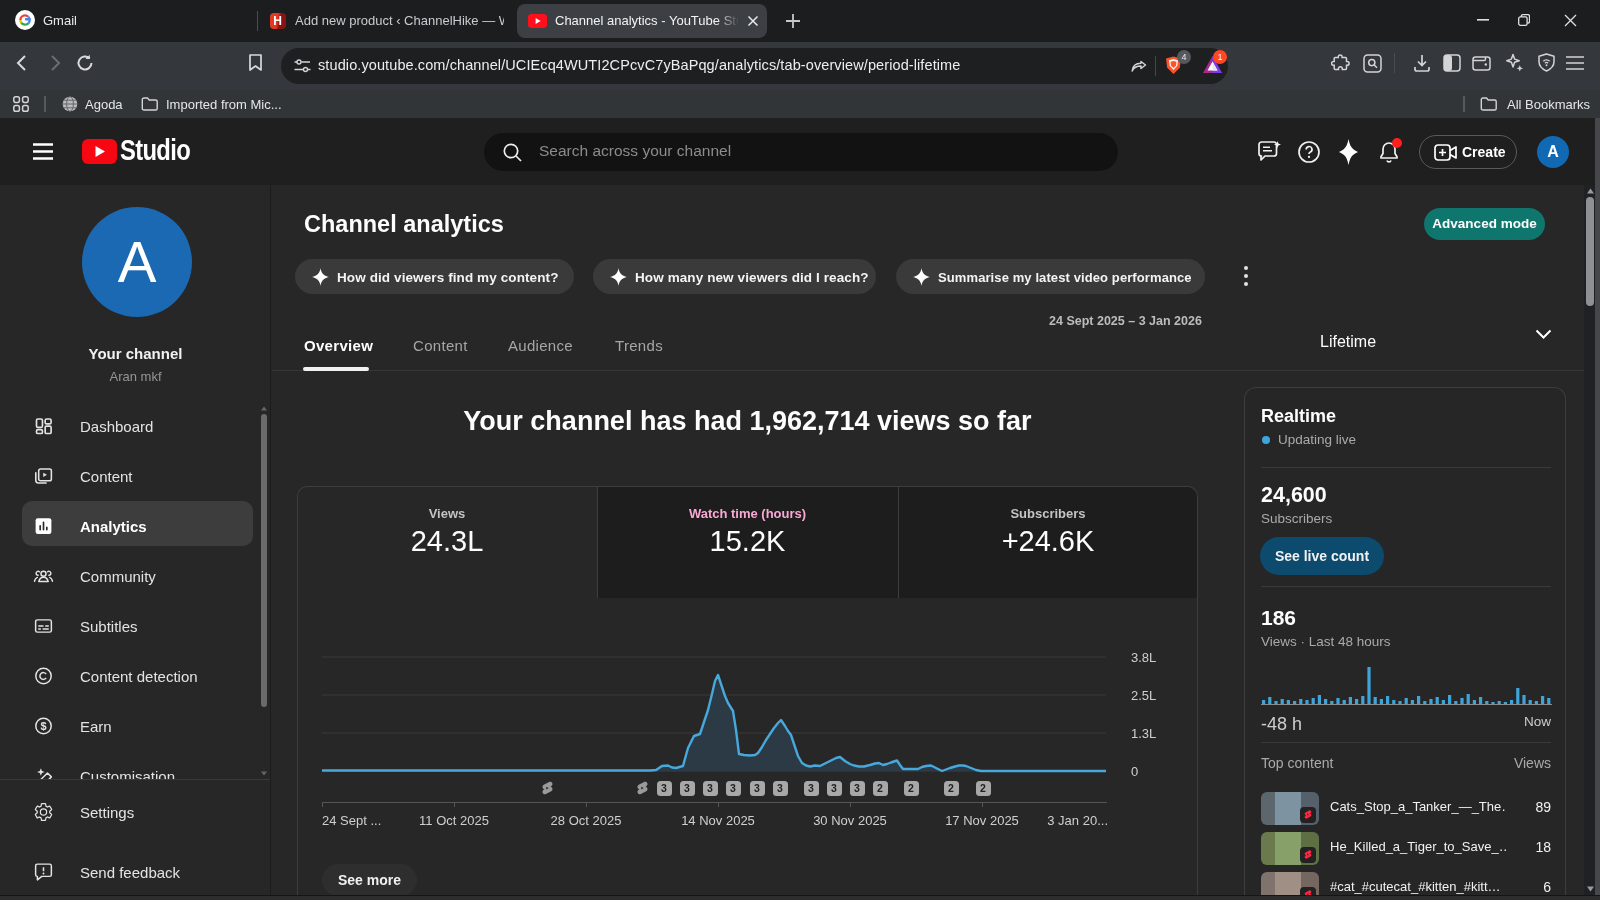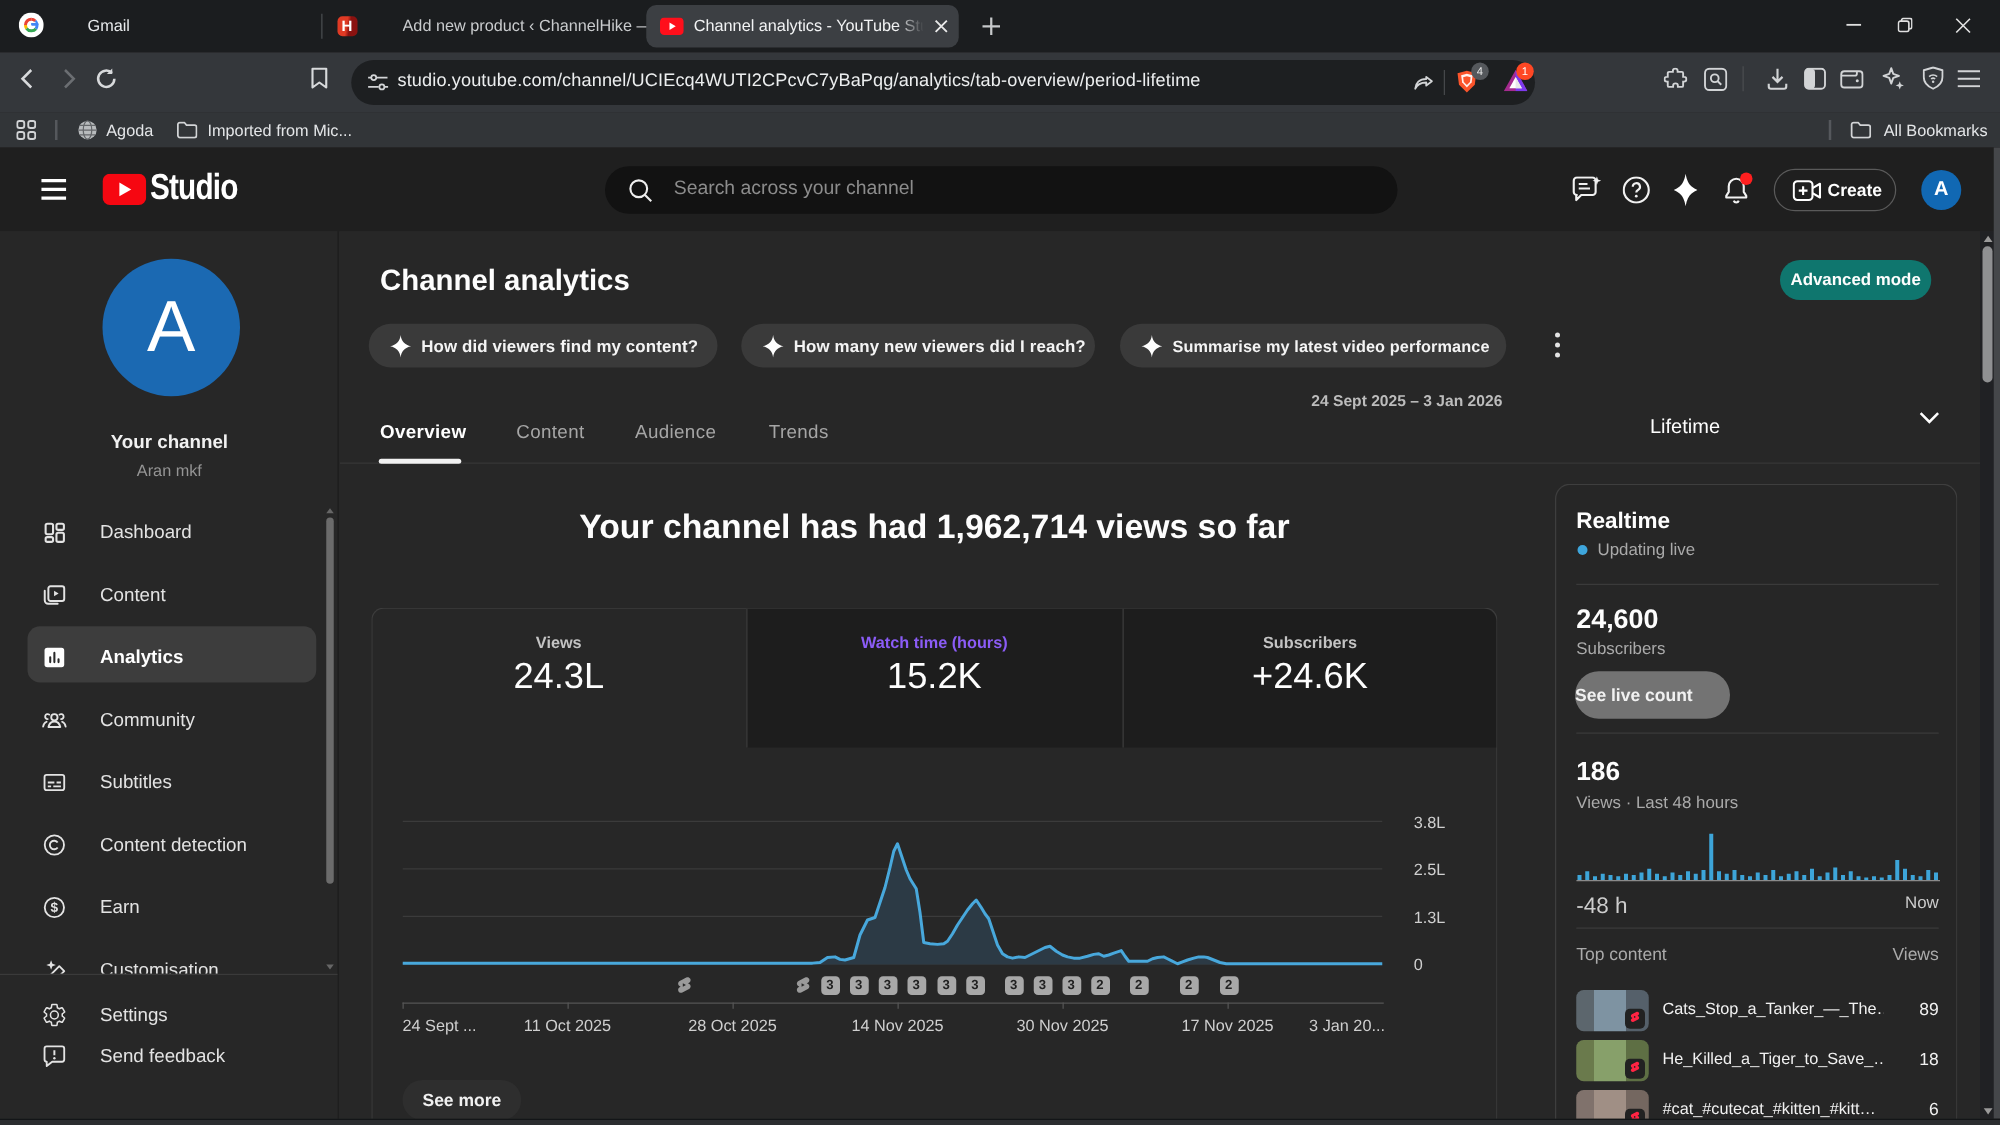--- a/index.html
+++ b/index.html
@@ -2,21 +2,21 @@
 <html><head>
 <meta charset="utf-8">
 <style>
 * { margin:0; padding:0; box-sizing:border-box; }
 html,body { width:1600px; height:900px; overflow:hidden; background:#272727; font-family:"Liberation Sans",sans-serif; }
 .abs { position:absolute; }
 
 #tabstrip { position:absolute; left:0; top:0; width:1600px; height:42px; background:#1b1d1f; }
 #toolbar { position:absolute; left:0; top:42px; width:1600px; height:48px; background:#34373b; }
 #bookmarks { position:absolute; left:0; top:90px; width:1600px; height:28px; background:#323538; }
-.tabtxt { color:#c9cbcd; font-size:13px; white-space:nowrap;margin-left:27px; }
+.tabtxt { color:#c9cbcd; font-size:13px; white-space:nowrap; }
 #activetab { position:absolute; left:517px; top:4px; width:250px; height:34px; background:#3c3f43; border-radius:8px; }
 #urlpill { position:absolute; left:281px; top:6px; width:947px; height:36px; background:#1d1f21; border-radius:18px; }
 
 #appheader { position:absolute; left:0; top:118px; width:1600px; height:67px; background:#1f1f1f; }
 #searchpill { position:absolute; left:484px; top:15px; width:634px; height:38px; background:#121212; border-radius:19px; }
 #sidebar { position:absolute; left:0; top:185px; width:271px; height:715px; background:#272727; border-right:1px solid #1c1c1c; }
 #main { position:absolute; left:272px; top:185px; width:1312px; height:715px; background:#272727; }
 .menuitem { position:absolute; left:0; width:271px; height:50px; }
 .menuitem .lbl { position:absolute; left:80px; top:50%; transform:translateY(-50%); font-size:15px; color:#e3e3e3; }
 .micon { position:absolute; left:33px; top:50%; transform:translateY(-50%); width:21px; height:21px; }
@@ -313,21 +313,21 @@
   <svg class="abs" style="left:260px;top:584px" width="8" height="8" viewBox="0 0 8 8">
       <path d="M4 6.5l-3-4h6z" fill="#666"></path>
     </svg>
   <div class="abs divh" style="left:0;top:594px;width:270px"></div>
   <div class="menuitem" style="top:602px">
     <svg class="micon" viewBox="0 0 24 24">
         <path d="M19.14 12.94c.04-.3.06-.61.06-.94 0-.32-.02-.64-.07-.94l2.03-1.58c.18-.14.23-.41.12-.61l-1.92-3.32c-.12-.22-.37-.29-.59-.22l-2.39.96c-.5-.38-1.03-.7-1.62-.94l-.36-2.54c-.04-.24-.24-.41-.48-.41h-3.84c-.24 0-.43.17-.47.41l-.36 2.54c-.59.24-1.13.57-1.62.94l-2.39-.96c-.22-.08-.47 0-.59.22L2.74 8.87c-.12.21-.08.47.12.61l2.03 1.58c-.05.3-.09.63-.09.94s.02.64.07.94l-2.03 1.58c-.18.14-.23.41-.12.61l1.92 3.32c.12.22.37.29.59.22l2.39-.96c.5.38 1.03.7 1.62.94l.36 2.54c.05.24.24.41.48.41h3.84c.24 0 .44-.17.47-.41l.36-2.54c.59-.24 1.13-.56 1.62-.94l2.39.96c.22.08.47 0 .59-.22l1.92-3.32c.12-.22.07-.47-.12-.61l-2.01-1.58zM12 15.6c-1.98 0-3.6-1.62-3.6-3.6s1.62-3.6 3.6-3.6 3.6 1.62 3.6 3.6-1.62 3.6-3.6 3.6z" fill="none" stroke="#e3e3e3" stroke-width="1.4"></path>
       </svg>
     <div class="lbl">Settings</div>
   </div>
-  <div class="menuitem" style="top:635px">
+  <div class="menuitem" style="top:662px">
     <svg class="micon" viewBox="0 0 24 24">
         <path d="M3 5a2 2 0 0 1 2-2h14a2 2 0 0 1 2 2v10a2 2 0 0 1-2 2h-9l-5 4v-4H5a2 2 0 0 1-2-2z" stroke="#e3e3e3" stroke-width="1.7" fill="none" stroke-linejoin="round"></path>
         <path d="M12 6.5v4.5" stroke="#e3e3e3" stroke-width="1.8"></path>
         <circle cx="12" cy="13.8" r="1.1" fill="#e3e3e3"></circle>
       </svg>
     <div class="lbl">Send feedback</div>
   </div>
 </div>
 <div id="main"></div>
 
@@ -372,21 +372,21 @@
   </svg>
 
 <div class="abs" style="left:297px;top:406px;width:901px;text-align:center;font-size:27px;font-weight:bold;color:#fdfdfd">Your channel has had 1,962,714 views so far</div>
 
 <div id="card"></div>
 <div class="abs" style="left:597px;top:487px;width:600px;height:111px;background:#1d1d1d;border-radius:0 10px 0 0"></div>
 <div class="abs" style="left:597px;top:487px;width:1px;height:111px;background:#3d3d3d"></div>
 <div class="abs" style="left:898px;top:487px;width:1px;height:111px;background:#3d3d3d"></div>
 <div class="abs" style="left:297px;top:506px;width:300px;text-align:center;font-size:13px;font-weight:bold;color:#c3c3c3">Views</div>
 <div class="abs" style="left:297px;top:525px;width:300px;text-align:center;font-size:29px;color:#fdfdfd">24.3L</div>
-<div class="abs" style="left:597px;top:506px;width:301px;text-align:center;font-size:13px;font-weight:bold;color:#8b5cf6">Watch time (hours)</div>
+<div class="abs" style="left:597px;top:506px;width:301px;text-align:center;font-size:13px;font-weight:bold;color:#f9a8d4">Watch time (hours)</div>
 <div class="abs" style="left:597px;top:525px;width:301px;text-align:center;font-size:29px;color:#fdfdfd">15.2K</div>
 <div class="abs" style="left:898px;top:506px;width:300px;text-align:center;font-size:13px;font-weight:bold;color:#c3c3c3">Subscribers</div>
 <div class="abs" style="left:898px;top:525px;width:300px;text-align:center;font-size:29px;color:#fdfdfd">+24.6K</div>
 
 <svg class="abs" style="left:322px;top:650px" width="784" height="158" viewBox="0 0 784 158">
   <line x1="0" y1="7" x2="784" y2="7" stroke="#3b3b3b"></line>
   <line x1="0" y1="45" x2="784" y2="45" stroke="#3b3b3b"></line>
   <line x1="0" y1="83" x2="784" y2="83" stroke="#3b3b3b"></line>
   <line x1="0" y1="121" x2="784" y2="121" stroke="#3b3b3b"></line>
   <path id="area" fill="#2c3a45" d="M0,120.5 L328,120.5 L334,120 L340,116 L346,115.5 L350,117.5 L354,118 L361,116 L366,98 L372,86 L378,84 L382,72 L386,60 L390,44 L393,31 L396,25 L399,34 L403,46 L406,53 L411,61 L414,80 L417,104 L422,105 L428,105.5 L433,105 L436,103 L440,97 L444,90 L448,84 L452,78 L456,73 L459,70 L463,76 L466,81 L469,85 L473,97 L476,106 L480,113 L484,115.5 L488,116.5 L493,115.5 L498,116 L504,113 L510,110 L514,108 L518,107 L523,111 L528,114 L532,115.5 L537,116.5 L542,116.5 L548,115 L553,113.5 L557,113 L561,115 L565,114 L569,112.5 L572,111.5 L575,110.5 L578,115 L581,119 L586,119 L591,119 L596,119 L600,117 L604,116 L609,115.5 L612,117 L615,118.5 L618,120 L620,121 L624,119.5 L628,118 L633,116.5 L637,115.5 L641,115.5 L644,116 L649,118 L654,120 L659,121 L784,121 L784,121.5 L0,121.5 Z"></path>
@@ -433,21 +433,21 @@
 
 <div class="abs" style="left:322px;top:864px;width:95px;height:32px;background:#2e2e2e;border-radius:16px;text-align:center;line-height:32px;font-size:14px;font-weight:bold;color:#f1f1f1">See more</div>
 
 <div id="rtcard">
   <div class="abs" style="left:16px;top:18px;font-size:18px;font-weight:bold;color:#fdfdfd">Realtime</div>
   <div class="abs" style="left:17px;top:48px;width:8px;height:8px;border-radius:50%;background:#3ea6dc"></div>
   <div class="abs" style="left:33px;top:44px;font-size:13.5px;color:#aaa">Updating live</div>
   <div class="abs divh" style="left:16px;top:79px;width:290px"></div>
   <div class="abs" style="left:16px;top:95px;font-size:21.5px;font-weight:bold;color:#fdfdfd">24,600</div>
   <div class="abs" style="left:16px;top:123px;font-size:13.5px;color:#aaa">Subscribers</div>
-  <div class="abs" style="left:15px;top:149px;width:124px;height:38px;background:#737373;border-radius:19px;text-align:left;line-height:38px;font-size:14px;font-weight:bold;color:#f1f1f1">See live count</div>
+  <div class="abs" style="left:15px;top:149px;width:124px;height:38px;background:#0c4a6e;border-radius:19px;text-align:center;line-height:38px;font-size:14px;font-weight:bold;color:#f1f1f1">See live count</div>
   <div class="abs divh" style="left:16px;top:198px;width:290px"></div>
   <div class="abs" style="left:16px;top:218px;font-size:21px;font-weight:bold;color:#fdfdfd">186</div>
   <div class="abs" style="left:16px;top:246px;font-size:13.5px;color:#aaa">Views · Last 48 hours</div>
   <svg class="abs" style="left:16px;top:272px" width="291" height="46" viewBox="0 0 291 46" id="sparks">
       <rect x="1.0" y="40" width="3.2" height="4" fill="#3da5d9"></rect>
       <rect x="7.2" y="37" width="3.2" height="7" fill="#3da5d9"></rect>
       <rect x="13.4" y="41" width="3.2" height="3" fill="#3da5d9"></rect>
       <rect x="19.6" y="39" width="3.2" height="5" fill="#3da5d9"></rect>
       <rect x="25.8" y="40" width="3.2" height="4" fill="#3da5d9"></rect>
       <rect x="32.0" y="41" width="3.2" height="3" fill="#3da5d9"></rect>

